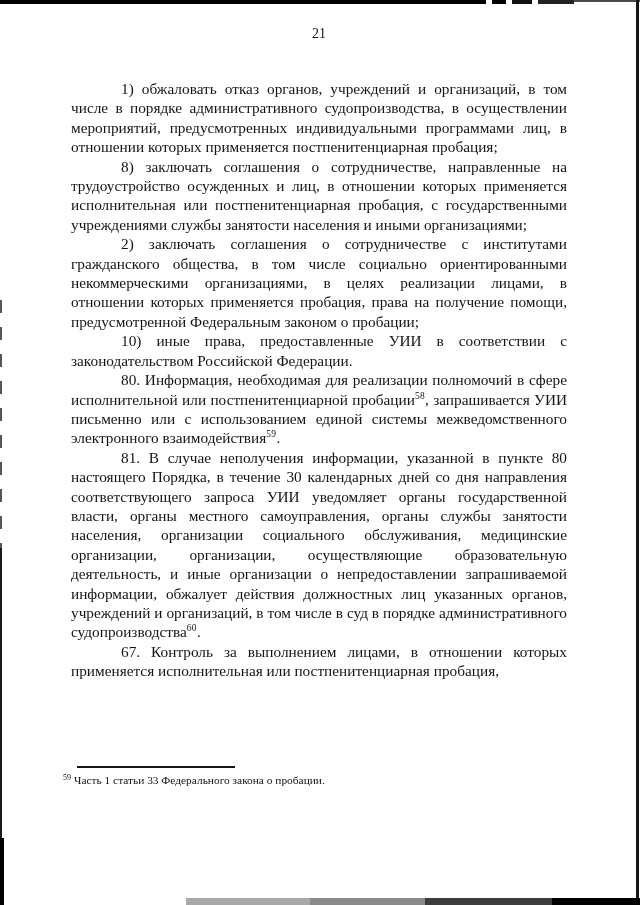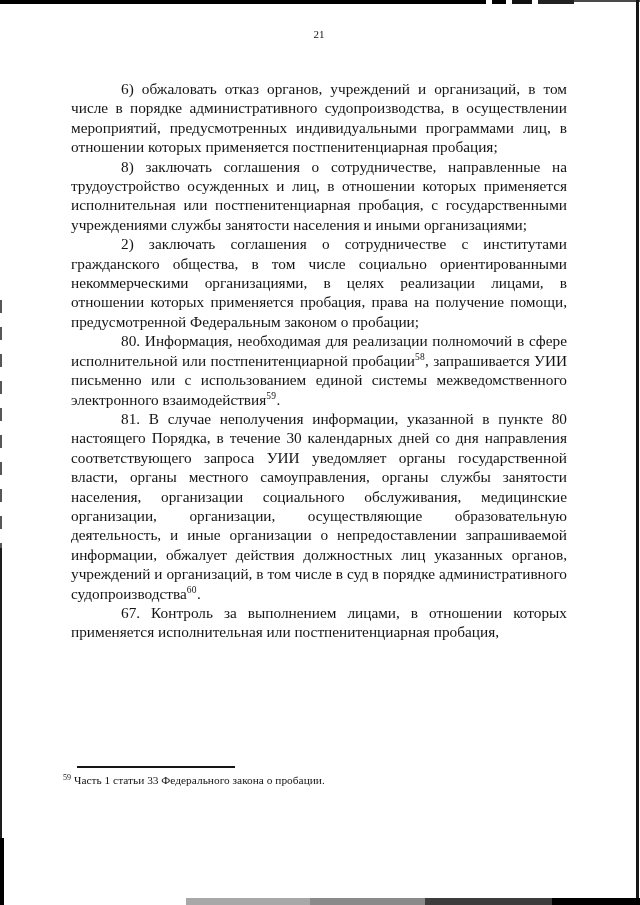--- a/index.html
+++ b/index.html
@@ -60,21 +60,21 @@
       transparent 0px,transparent 186px,
       #a8a8a8 186px,#a8a8a8 310px,
       #8a8a8a 310px,#8a8a8a 425px,
       #3d3d3d 425px,#3d3d3d 552px,
       var(--edge) 552px,var(--edge) 640px);
   }
   
   .page-number{
     position:absolute;top:25px;left:71px;width:496px;
     text-align:center;
-    font-size:11px;line-height:18px;
+    font-size:14px;line-height:18px;
   }
   .body-text{
     position:absolute;top:79px;left:71px;width:496px;
     font-size:15.3px;line-height:19.4px;
     text-align:justify;
   }
   .para{margin:0;text-indent:50px;}
   .para .fn-ref{
     font-size:9.5px;line-height:0;
     vertical-align:6px;
@@ -104,23 +104,24 @@
   <div class="edge-top"></div>
   <div class="edge-top-thin"></div>
   <div class="edge-right"></div>
   <div class="edge-left-dashed"></div>
   <div class="edge-left-solid"></div>
   <div class="edge-left-thick"></div>
   <div class="edge-bottom"></div>
 
   <div class="page-number">21</div>
   <div class="body-text">
-      <p class="para"><span>6) обжаловать отказ органов, учреждений и организаций, в том числе в порядке административного судопроизводства, в осуществлении мероприятий, предусмотренных индивидуальными программами лиц, в отношении которых применяется постпенитенциарная пробация;</span></p>
+      <p class="para"><span>1) обжаловать отказ органов, учреждений и организаций, в том числе в порядке административного судопроизводства, в осуществлении мероприятий, предусмотренных индивидуальными программами лиц, в отношении которых применяется постпенитенциарная пробация;</span></p>
       <p class="para"><span>8) заключать соглашения о сотрудничестве, направленные на трудоустройство осужденных и лиц, в отношении которых применяется исполнительная или постпенитенциарная пробация, с государственными учреждениями службы занятости населения и иными организациями;</span></p>
       <p class="para"><span>2) заключать соглашения о сотрудничестве с институтами гражданского общества, в том числе социально ориентированными некоммерческими организациями, в целях реализации лицами, в отношении которых применяется пробация, права на получение помощи, предусмотренной Федеральным законом о пробации;</span></p>
+      <p class="para"><span>10) иные права, предоставленные УИИ в соответствии с законодательством Российской Федерации.</span></p>
       <p class="para"><span>80. Информация, необходимая для реализации полномочий в сфере исполнительной или постпенитенциарной пробации</span><sup class="fn-ref">58</sup><span>, запрашивается УИИ письменно или с использованием единой системы межведомственного электронного взаимодействия</span><sup class="fn-ref">59</sup><span>.</span></p>
       <p class="para"><span>81. В случае неполучения информации, указанной в пункте 80 настоящего Порядка, в течение 30 календарных дней со дня направления соответствующего запроса УИИ уведомляет органы государственной власти, органы местного самоуправления, органы службы занятости населения, организации социального обслуживания, медицинские организации, организации, осуществляющие образовательную деятельность, и иные организации о непредоставлении запрашиваемой информации, обжалует действия должностных лиц указанных органов, учреждений и организаций, в том числе в суд в порядке административного судопроизводства</span><sup class="fn-ref">60</sup><span>.</span></p>
       <p class="para"><span>67. Контроль за выполнением лицами, в отношении которых применяется исполнительная или постпенитенциарная пробация,</span></p>
     </div>
   <div class="footnote-sep"></div>
   <div class="footnotes">
       <div class="footnote"><sup class="fn-num">59</sup><span>Часть 1 статьи 33 Федерального закона о пробации.</span></div>
     </div>
 </div>
 

